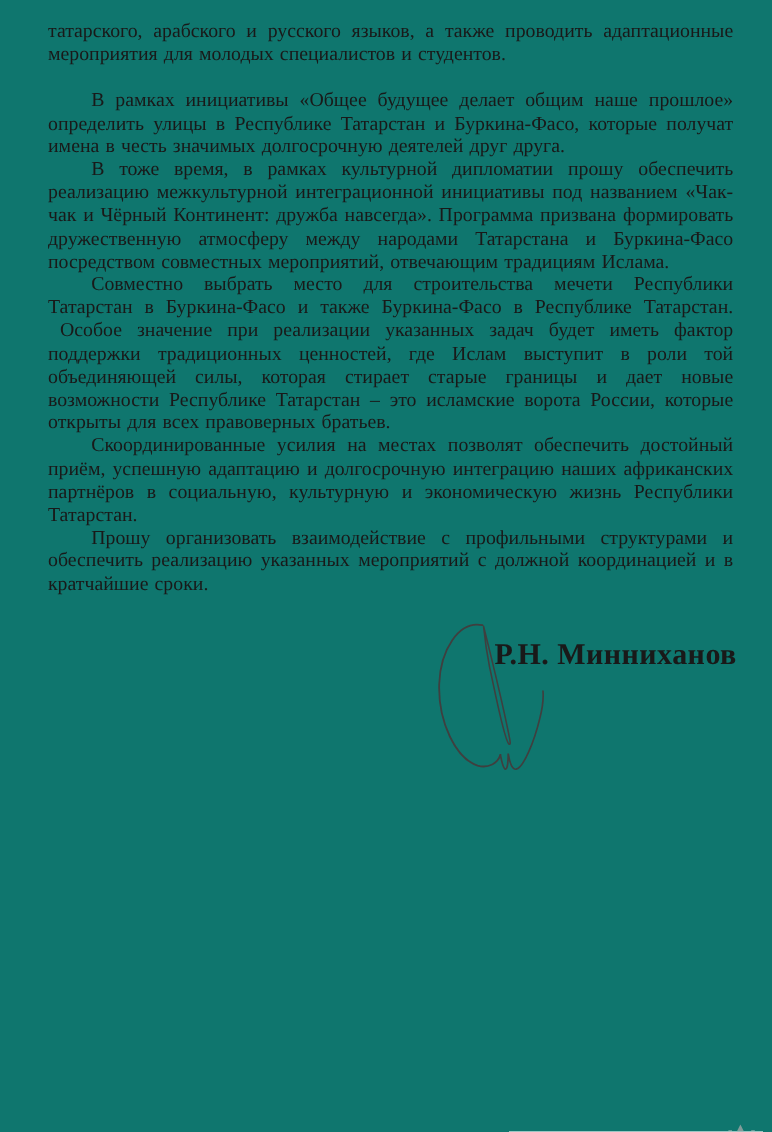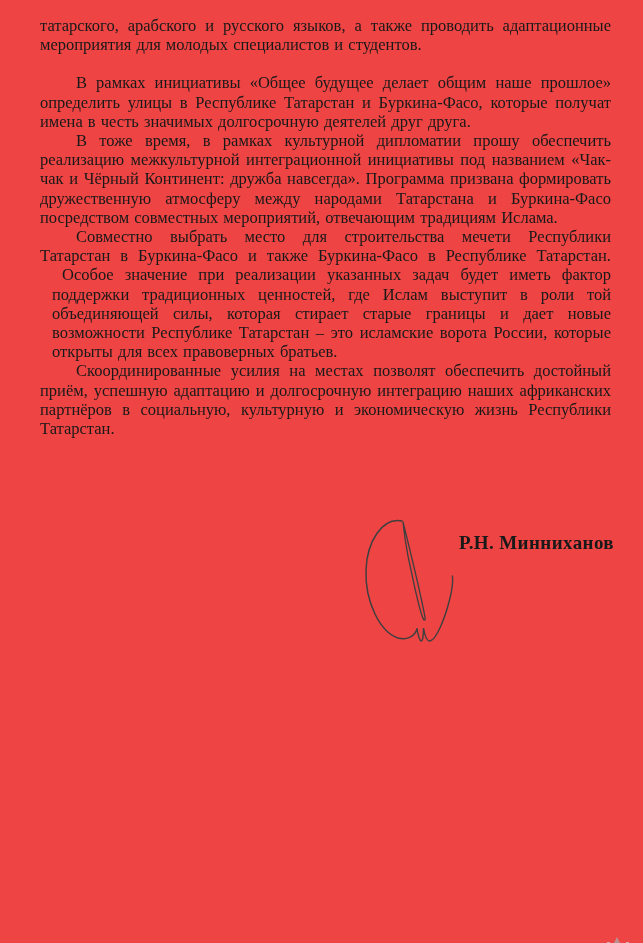--- a/index.html
+++ b/index.html
@@ -4,61 +4,61 @@
 <style>
   html, body {
     margin: 0;
     padding: 0;
     background: #ffffff;
   }
   .page {
     position: relative;
     width: 643px;
     height: 943px;
-    background: #ef4444;
+    background: #0f766e;
     overflow: hidden;
     font-family: "Liberation Serif", "DejaVu Serif", serif;
     color: #191919;
   }
   .content {
     position: absolute;
     left: 40px;
     top: 16px;
     width: 571px;
   }
   .para {
     margin: 0;
     font-size: 16.5px;
     line-height: 19.2px;
     text-align: justify;
     word-spacing: 1px;
   }
   .para.ind       { text-indent: 36px; }
-  .para.ind-small { text-indent: 10px; margin-left: 12px; }
+  .para.ind-small { text-indent: 10px; }
   .para.gap-before { margin-top: 19px; }
   .para.justify-last { text-align-last: justify; }
 
   .sig-block {
     position: absolute;
     left: 0;
     top: 508px;
     width: 643px;
     height: 145px;
   }
   .signature-svg {
     position: absolute;
     left: 360px;
     top: 4px;
   }
   .signatory {
     position: absolute;
     right: 29px;
     top: 24px;
     font-weight: bold;
-    font-size: 19px;
+    font-size: 25px;
     letter-spacing: 0.4px;
     white-space: nowrap;
   }
 
   
   .corner-artifact {
     position: absolute;
     right: 14px;
     bottom: -2px;
     width: 22px;
@@ -90,20 +90,21 @@
 
 <div class="page">
 
   <div class="content">
     <p class="para">татарского, арабского и русского языков, а также проводить адаптационные мероприятия для молодых специалистов и студентов.</p>
     <p class="para ind gap-before">В рамках инициативы «Общее будущее делает общим наше прошлое» определить улицы в Республике Татарстан и Буркина-Фасо, которые получат имена в честь значимых долгосрочную деятелей друг друга.</p>
     <p class="para ind">В тоже время, в рамках культурной дипломатии прошу обеспечить реализацию межкультурной интеграционной инициативы под названием «Чак-чак и Чёрный Континент: дружба навсегда». Программа призвана формировать дружественную атмосферу между народами Татарстана и Буркина-Фасо посредством совместных мероприятий, отвечающим традициям Ислама.</p>
     <p class="para ind justify-last">Совместно выбрать место для строительства мечети Республики Татарстан в Буркина-Фасо и также Буркина-Фасо в Республике Татарстан.</p>
     <p class="para ind-small">Особое значение при реализации указанных задач будет иметь фактор поддержки традиционных ценностей, где Ислам выступит в роли той объединяющей силы, которая стирает старые границы и дает новые возможности Республике Татарстан – это исламские ворота России, которые открыты для всех правоверных братьев.</p>
     <p class="para ind">Скоординированные усилия на местах позволят обеспечить достойный приём, успешную адаптацию и долгосрочную интеграцию наших африканских партнёров в социальную, культурную и экономическую жизнь Республики Татарстан.</p>
+    <p class="para ind">Прошу организовать взаимодействие с профильными структурами и обеспечить реализацию указанных мероприятий с должной координацией и в кратчайшие сроки.</p>
   </div>
 
   <div class="sig-block">
     <svg class="signature-svg" width="100" height="132" viewBox="0 0 100 132" fill="none" xmlns="http://www.w3.org/2000/svg">
 
       <path d="M 42 9 C 22 5 7 30 6 58 C 5 90 20 120 38 126 C 47 128.5 55 124 57 117" stroke="#3f3f3f" stroke-width="1.5" stroke-linecap="round" fill="none"></path>
 
       <path d="M 43 10 C 48 30 60 80 64 100 C 65 105 66 109 64 108 C 60 104 52 62 48 44 C 46 34 44 20 43 10" stroke="#3f3f3f" stroke-width="1.3" stroke-linecap="round" fill="none"></path>
 
       <path d="M 57 117 C 58 122 59 128 61 129 C 63 129.5 63.5 122 63.5 116 C 64.5 122 66 129.5 70 129 C 76 128 85 107 90 86 C 92 78 93 70 92.5 64" stroke="#3f3f3f" stroke-width="1.4" stroke-linecap="round" fill="none"></path>

